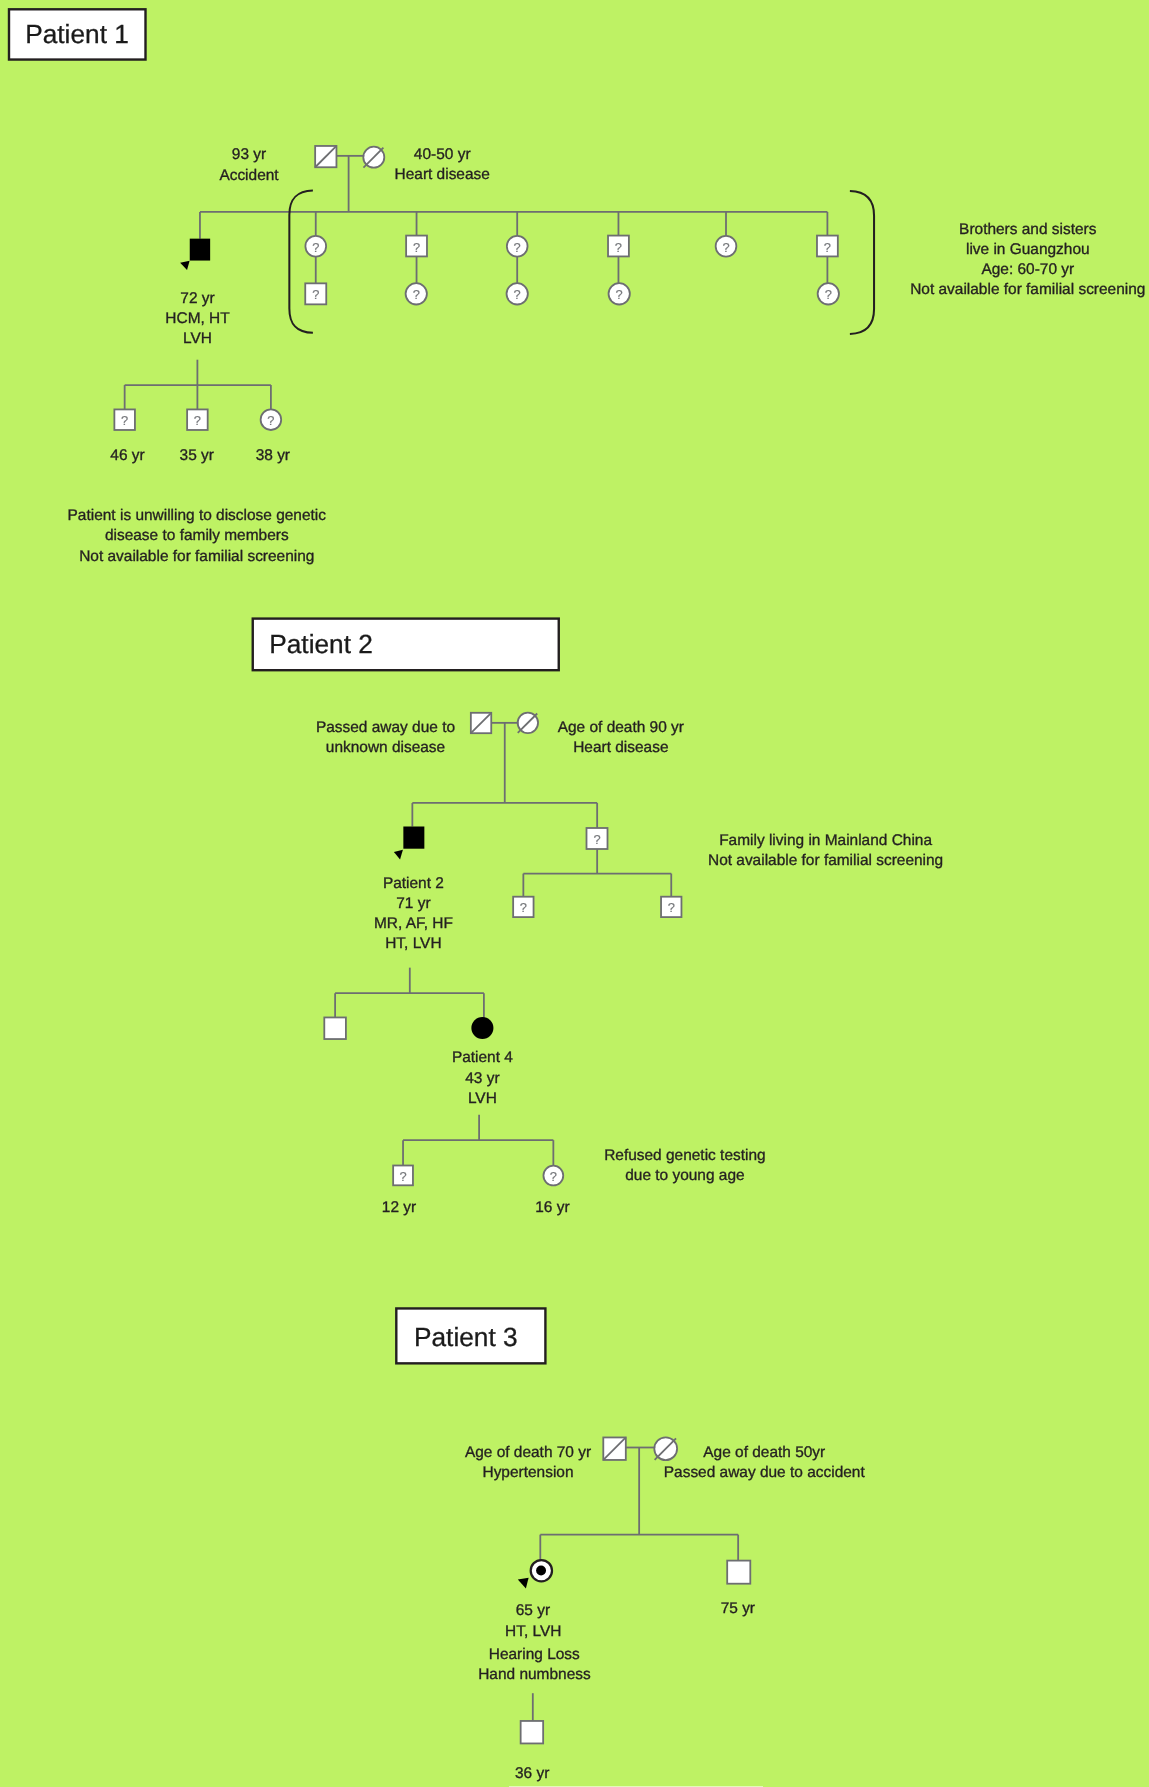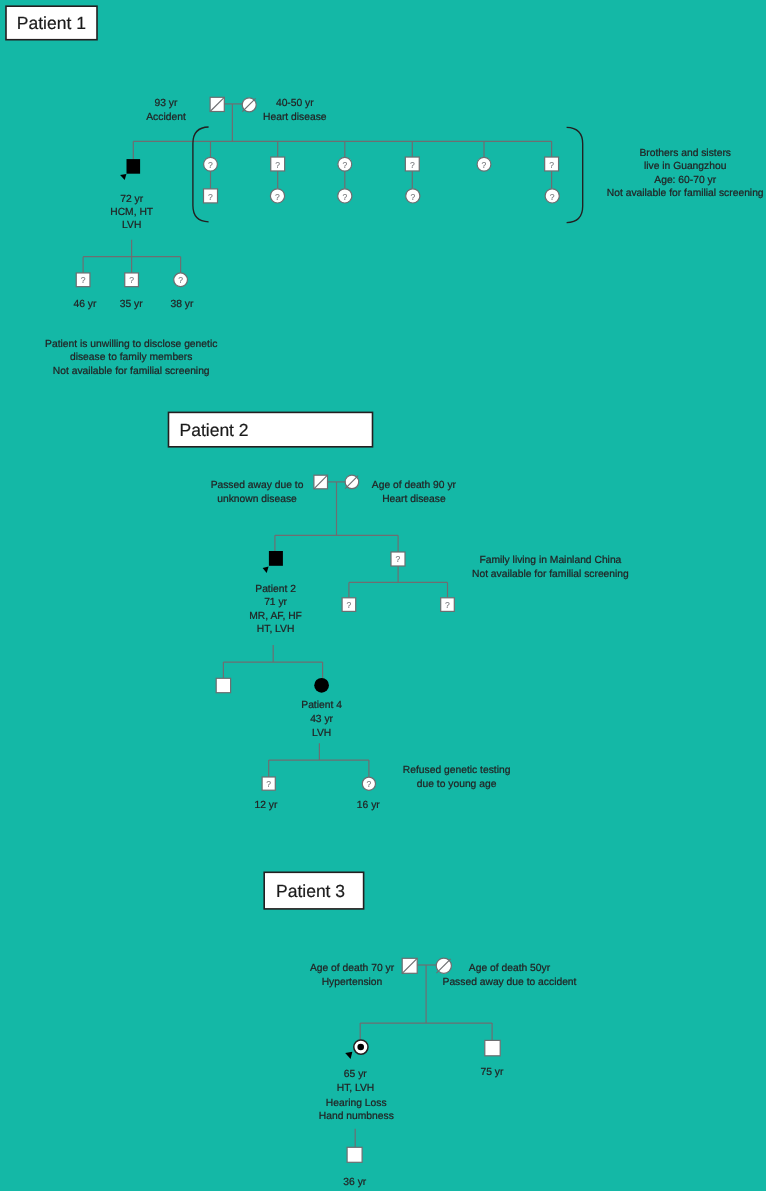--- a/index.html
+++ b/index.html
@@ -1,19 +1,19 @@
 <!DOCTYPE html>
 <html><head>
 <meta charset="utf-8">
 <title>Pedigree charts</title>
 <style>
   html,body{margin:0;padding:0;background:#ffffff;}
   body{width:766px;height:1191px;overflow:hidden;
        font-family:"Liberation Sans", sans-serif;color:#231f20;}
-  #page{position:relative;width:766px;height:1191px;background:#14b8a6;overflow:hidden;}
+  #page{position:relative;width:766px;height:1191px;background:#bef264;overflow:hidden;}
   #ped{position:absolute;left:0;top:0;}
   text{font-family:"Liberation Sans", sans-serif;fill:#231f20;
        -webkit-font-smoothing:antialiased;text-rendering:geometricPrecision;}
   .note{font-size:10.3px;fill:#231f20;stroke:#231f20;stroke-width:0.22;paint-order:stroke fill;}
   .title{font-size:17.5px;fill:#1a1a1a;stroke:#1a1a1a;stroke-width:0.2;paint-order:stroke fill;}
   .qmark{font-size:8.6px;fill:#76787c;stroke:#76787c;stroke-width:0.12;paint-order:stroke fill;}
   .ln-g{stroke:#6d6e71;stroke-width:1.2;fill:none;}
   .sym-g{stroke:#6d6e71;stroke-width:1.2;fill:#ffffff;}
   .sym-d{stroke:#231f20;stroke-width:1.2;fill:#ffffff;}
   .sym-f{fill:#000000;stroke:none;}

